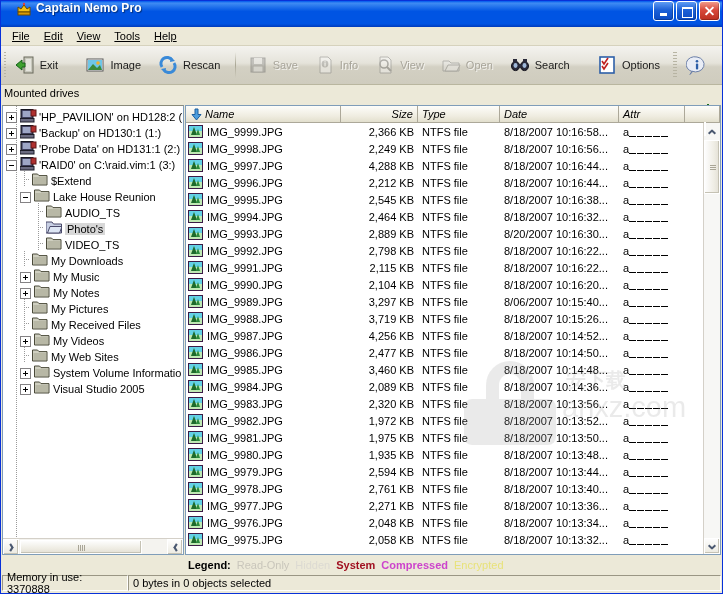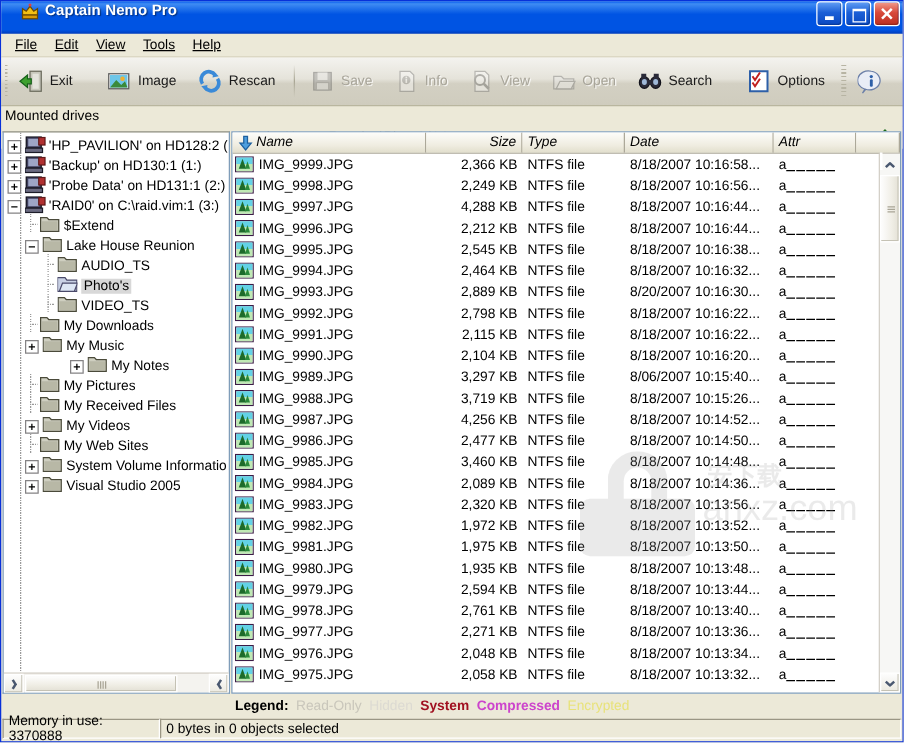--- a/index.html
+++ b/index.html
@@ -465,21 +465,21 @@
               <span class="tplug">
                 <i class="h"></i>
                 <i class="v"></i>
               </span>
               <span class="ticon"><svg width="16" height="13" viewBox="0 0 16 13">
                   <path d="M0.5 1 H5.5 L7 2.6 H15 V12 H0.5 Z" fill="#cfcfc0" stroke="#4a4a3a"></path>
                   <rect x="1.5" y="4" width="12.5" height="7" fill="#b8b8a6"></rect>
                 </svg></span>
               <span class="tlabel">My Music</span>
             </div>
-            <div class="tnode" style="padding-left: 17px; margin-left: 36px;">
+            <div class="tnode" style="padding-left: 17px;">
               <span class="tplug">
                 <i class="h"></i>
                 <i class="v"></i>
               </span>
               <span class="ticon"><svg width="16" height="13" viewBox="0 0 16 13">
                   <path d="M0.5 1 H5.5 L7 2.6 H15 V12 H0.5 Z" fill="#cfcfc0" stroke="#4a4a3a"></path>
                   <rect x="1.5" y="4" width="12.5" height="7" fill="#b8b8a6"></rect>
                 </svg></span>
               <span class="tlabel">My Notes</span>
             </div>

